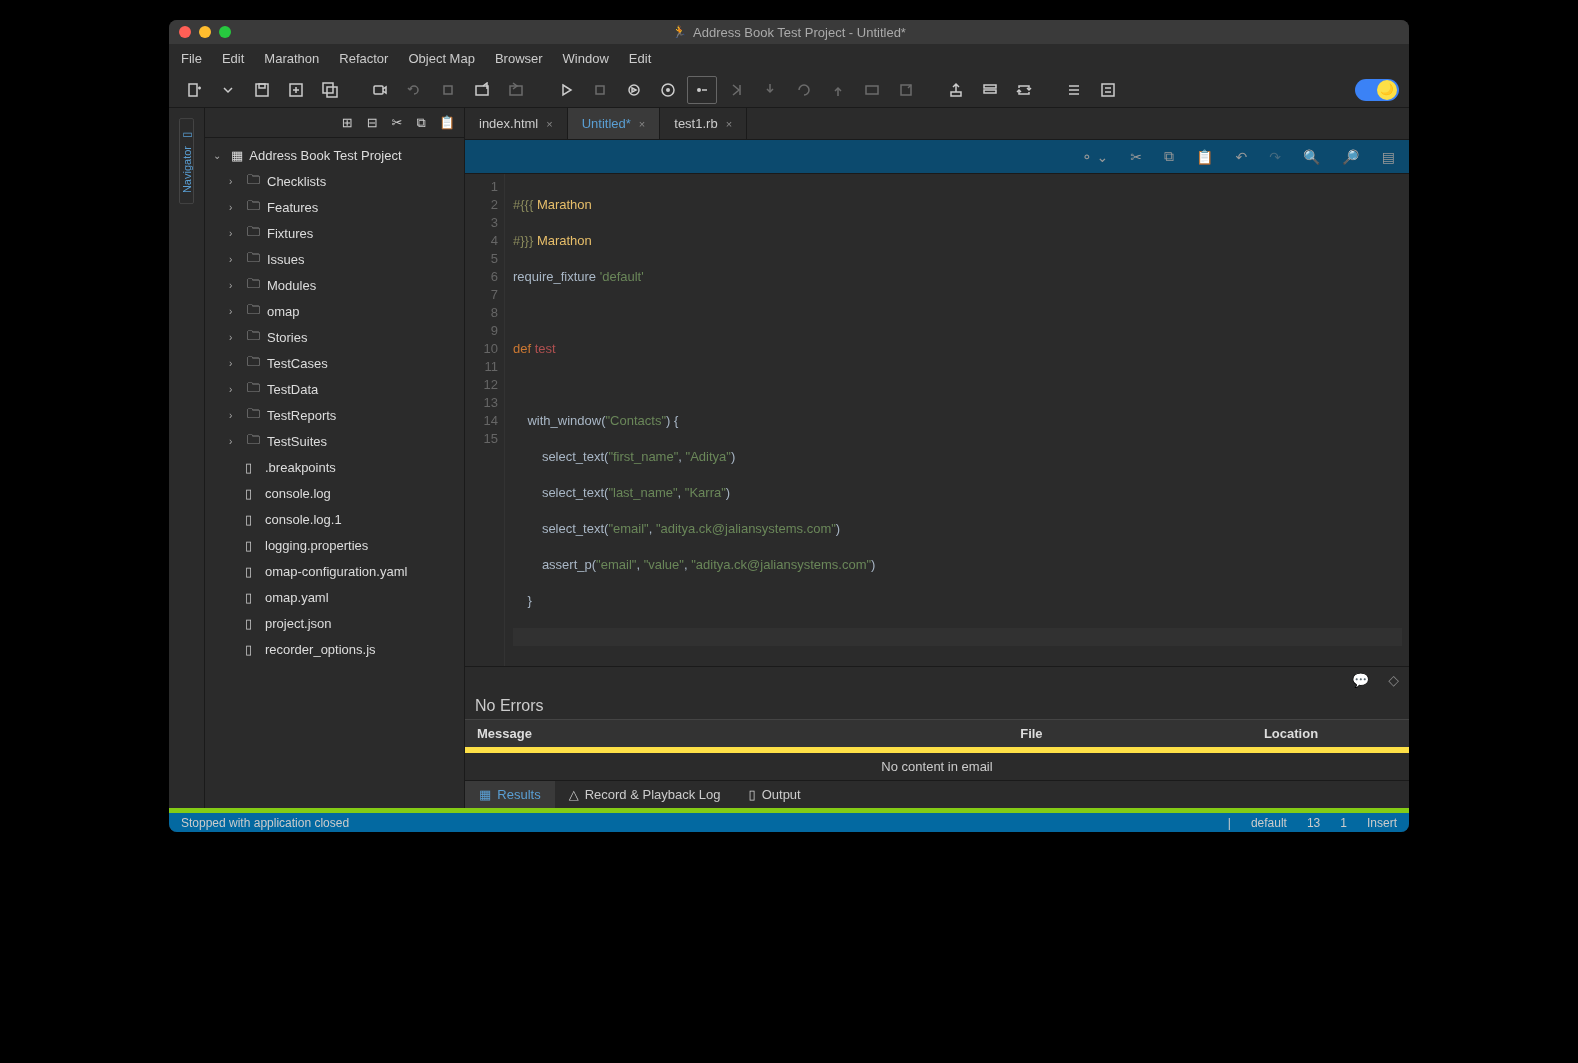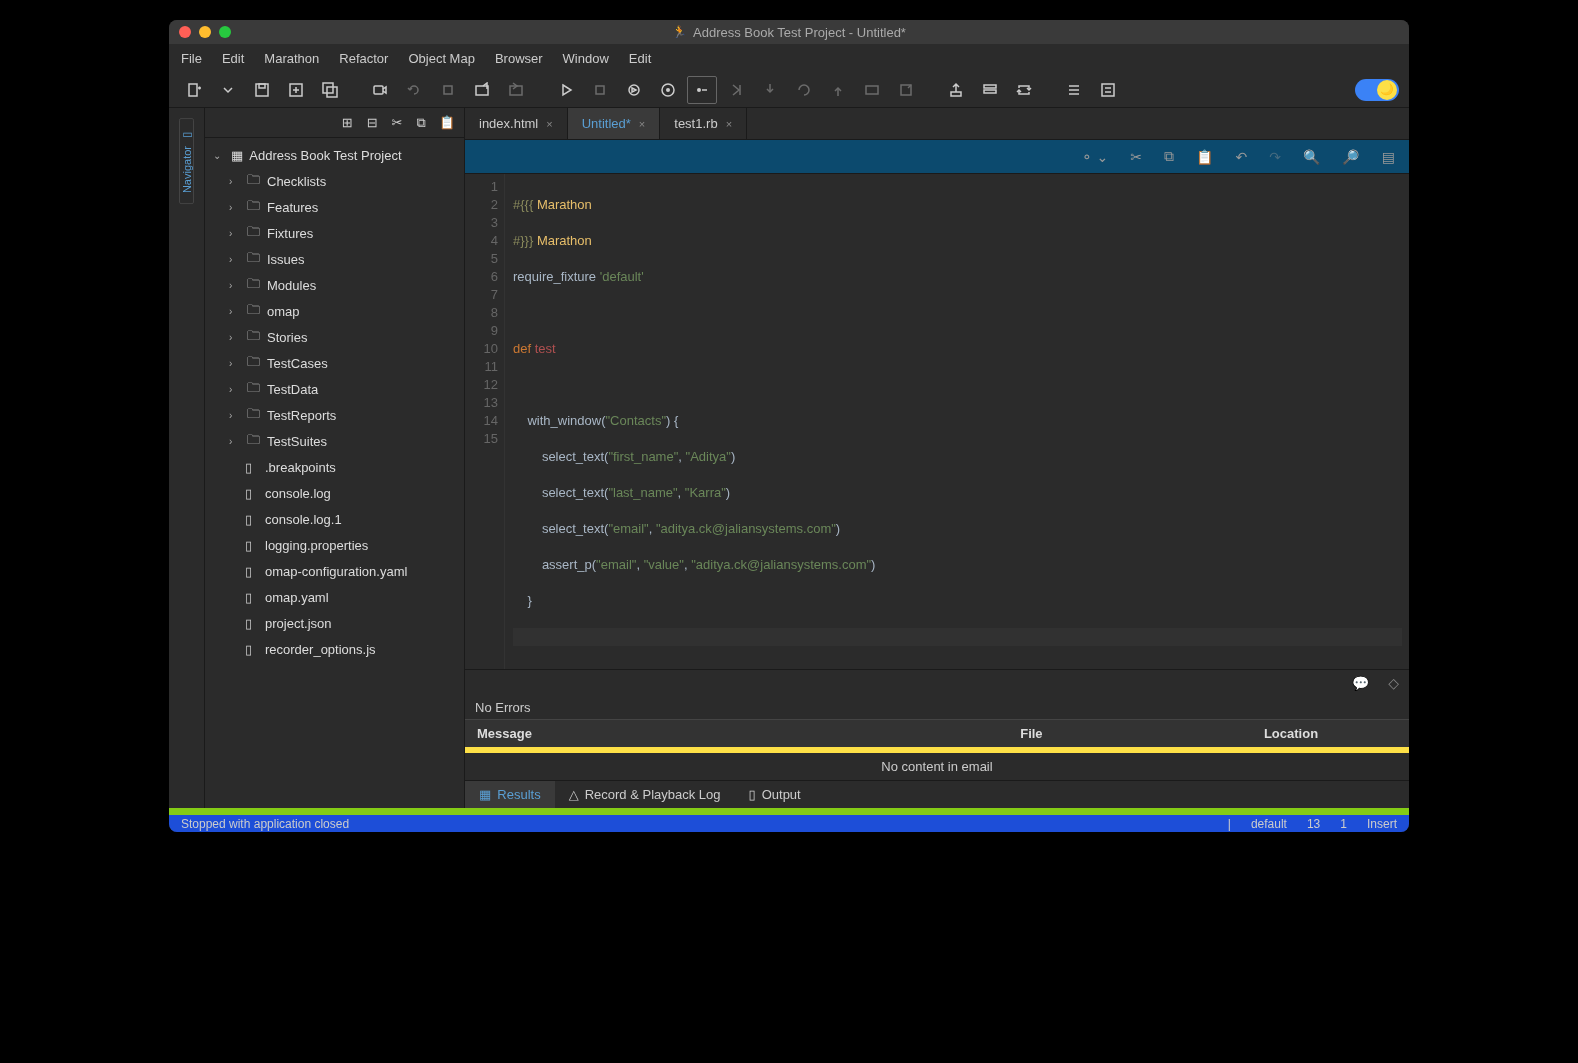--- a/index.html
+++ b/index.html
@@ -49,31 +49,31 @@
 .c-comment { color: #8a8a5c; }
 .c-def { color: #cc7832; }
 .c-ident { color: #a9b7c6; }
 .c-string { color: #6a8759; }
 .c-method { color: #e8bf6a; }
 .c-test { color: #b05050; }
 .cursor-line { background: rgba(255,255,255,0.03); }
 .bottom-panel { border-top: 1px solid #1a1a1a; background: #2b2b2b; }
 .bp-toolbar { height: 26px; display: flex; justify-content: flex-end; align-items: center; padding: 0 10px; gap: 18px; }
 .bp-toolbar .icn { color: #888; font-size: 14px; cursor: pointer; }
-.bp-status { padding: 4px 10px; color: #ccc; font-size: 13px; }
+.bp-status { padding: 4px 10px; color: #ccc; font-size: 16px; }
 .bp-header { display: flex; background: #333; color: #ddd; font-size: 13px; font-weight: 600; border-top: 1px solid #444; border-bottom: 6px solid #fde047; }
 .bp-col { padding: 6px 12px; }
 .bp-col.msg { flex: 0 0 45%; }
 .bp-col.file { flex: 0 0 30%; text-align: center; }
 .bp-col.loc { flex: 1; text-align: center; }
 .bp-empty { text-align: center; padding: 6px; color: #ccc; font-size: 13px; }
 .bp-tabs { display: flex; background: #2b2b2b; border-top: 1px solid #1a1a1a; }
 .bp-tab { padding: 6px 14px; color: #ccc; font-size: 13px; display: flex; align-items: center; gap: 6px; cursor: pointer; }
 .bp-tab.active { background: #3a3a3a; color: #5a9fd4; }
-.statusbar { height: 24px; background: #1d4ed8; border-top: 7px solid #84cc16; display: flex; align-items: center; padding: 0 12px; color: #ccc; font-size: 12px; gap: 20px; }
+.statusbar { height: 24px; background: #0369a1; border-top: 5px solid #84cc16; display: flex; align-items: center; padding: 0 12px; color: #ccc; font-size: 12px; gap: 20px; }
 .statusbar .sp { flex: 1; }
 svg { width: 16px; height: 16px; }
 .stroke { stroke: currentColor; fill: none; stroke-width: 1.5; }
 </style>
 </head>
 <body>
 
 <div class="window">
 
   <div class="titlebar">

